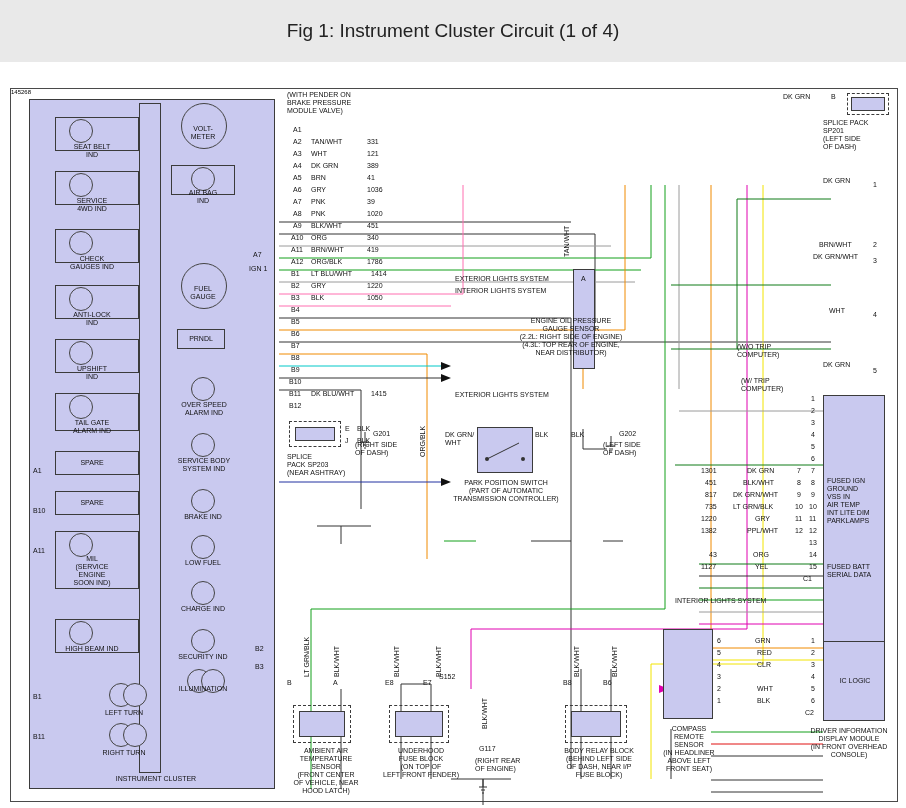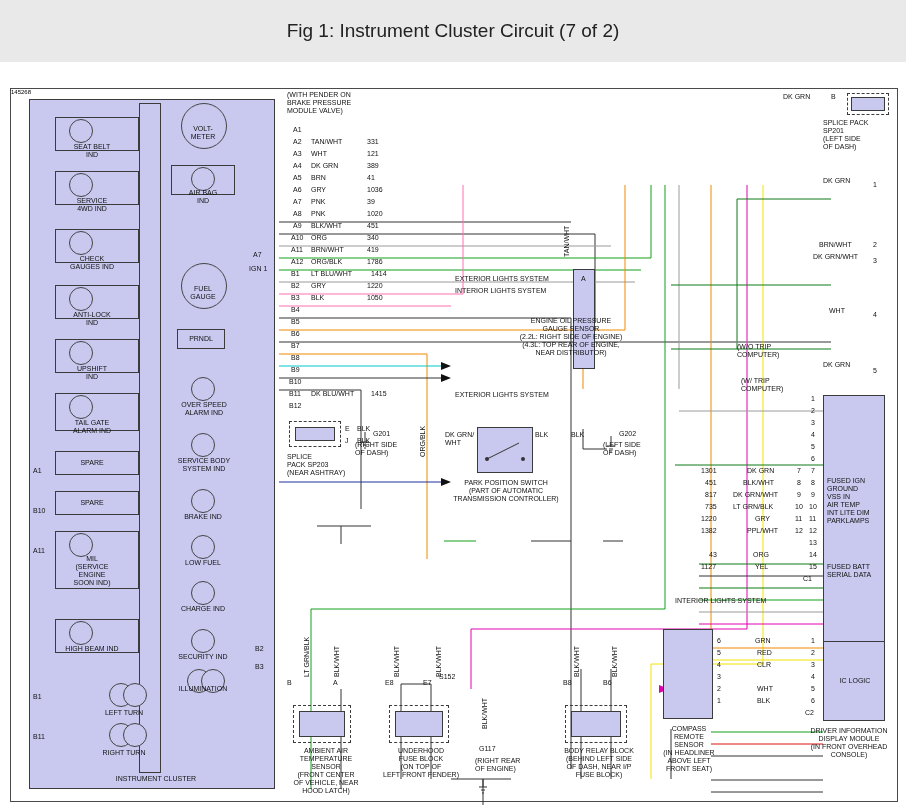--- a/index.html
+++ b/index.html
@@ -19,21 +19,21 @@
   .gsm{width:22px;height:22px;}
   .gbig{width:44px;height:44px;}
   svg{position:absolute;left:0;top:0;overflow:visible;}
 </style>
 </head>
 <body>
 
 <div id="page">
 
   <div id="titlebar"></div>
-  <div id="titletext">Fig 1: Instrument Cluster Circuit (7 of 2)</div>
+  <div id="titletext">Fig 1: Instrument Cluster Circuit (1 of 4)</div>
 
   <div id="canvas">
 
     <svg width="886" height="712">
       <g stroke-width="1" fill="none">
 
         <path d="M268 133 H560" stroke="#333"></path>
         <path d="M268 145 H584 V232" stroke="#333"></path>
         <path d="M268 157 H600" stroke="#9a9a9a"></path>
         <path d="M268 169 H640 V96" stroke="#13a01a"></path>

